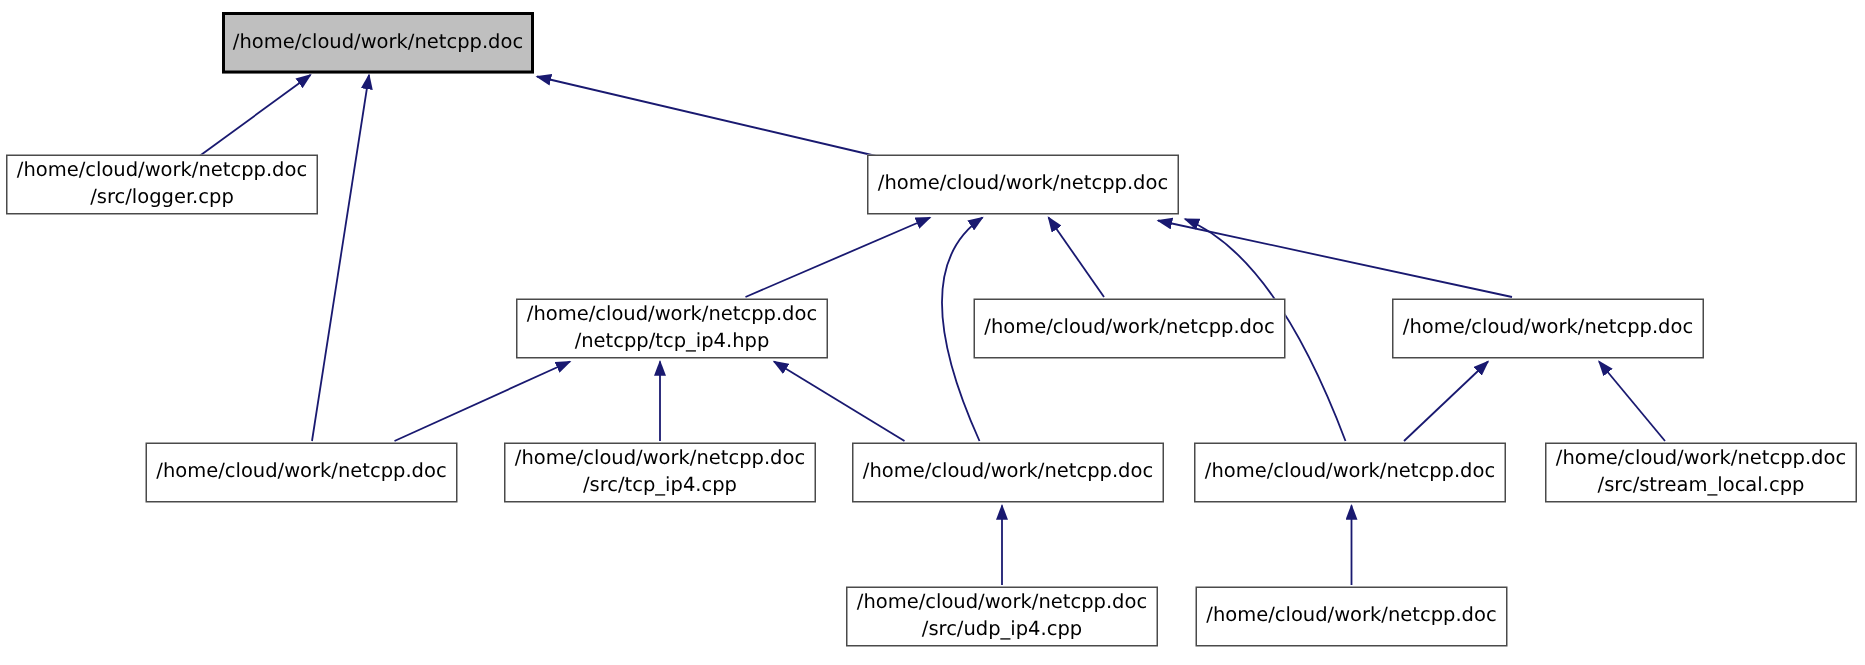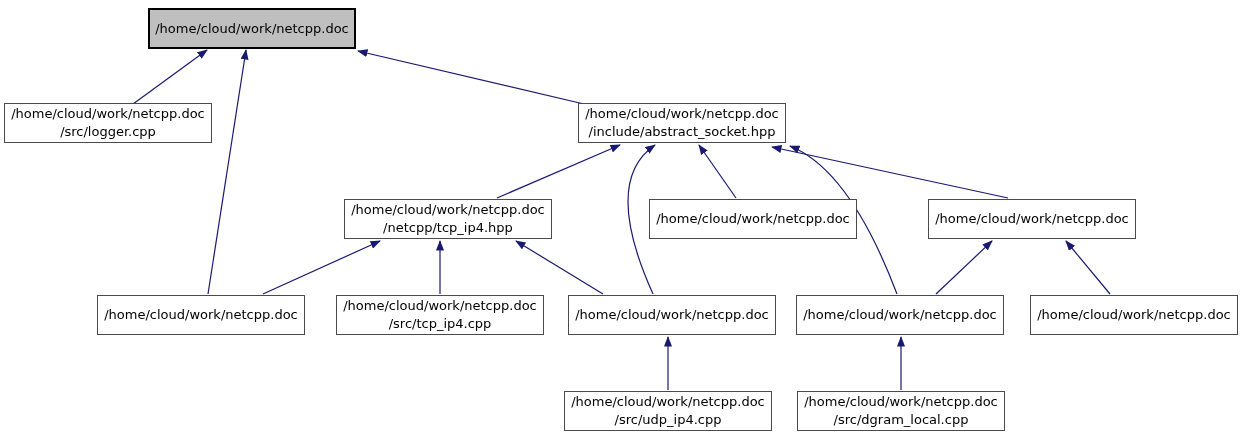--- a/index.html
+++ b/index.html
@@ -62,21 +62,20 @@
 
 <div class="node highlighted" style="left: 148px; top: 8px; width: 208px; height: 41px;">
       <span>/home/cloud/work/netcpp.doc</span>
     </div>
     <div class="node" style="left: 4px; top: 103px; width: 208px; height: 40px;">
       <span>/home/cloud/work/netcpp.doc</span>
       <span>/src/logger.cpp</span>
     </div>
     <div class="node" style="left: 578px; top: 103px; width: 208px; height: 40px;">
       <span>/home/cloud/work/netcpp.doc</span>
-      <span>/include/abstract_socket.hpp</span>
     </div>
     <div class="node" style="left: 344px; top: 199px; width: 208px; height: 40px;">
       <span>/home/cloud/work/netcpp.doc</span>
       <span>/netcpp/tcp_ip4.hpp</span>
     </div>
     <div class="node" style="left: 649px; top: 199px; width: 208px; height: 40px;">
       <span>/home/cloud/work/netcpp.doc</span>
     </div>
     <div class="node" style="left: 928px; top: 199px; width: 208px; height: 40px;">
       <span>/home/cloud/work/netcpp.doc</span>
@@ -89,22 +88,22 @@
       <span>/src/tcp_ip4.cpp</span>
     </div>
     <div class="node" style="left: 568px; top: 295px; width: 208px; height: 40px;">
       <span>/home/cloud/work/netcpp.doc</span>
     </div>
     <div class="node" style="left: 796px; top: 295px; width: 208px; height: 40px;">
       <span>/home/cloud/work/netcpp.doc</span>
     </div>
     <div class="node" style="left: 1030px; top: 295px; width: 208px; height: 40px;">
       <span>/home/cloud/work/netcpp.doc</span>
+      <span>/src/stream_local.cpp</span>
     </div>
     <div class="node" style="left: 564px; top: 391px; width: 208px; height: 40px;">
       <span>/home/cloud/work/netcpp.doc</span>
       <span>/src/udp_ip4.cpp</span>
     </div>
     <div class="node" style="left: 797px; top: 391px; width: 208px; height: 40px;">
       <span>/home/cloud/work/netcpp.doc</span>
-      <span>/src/dgram_local.cpp</span>
     </div>
   </div>
 
 </body></html>

